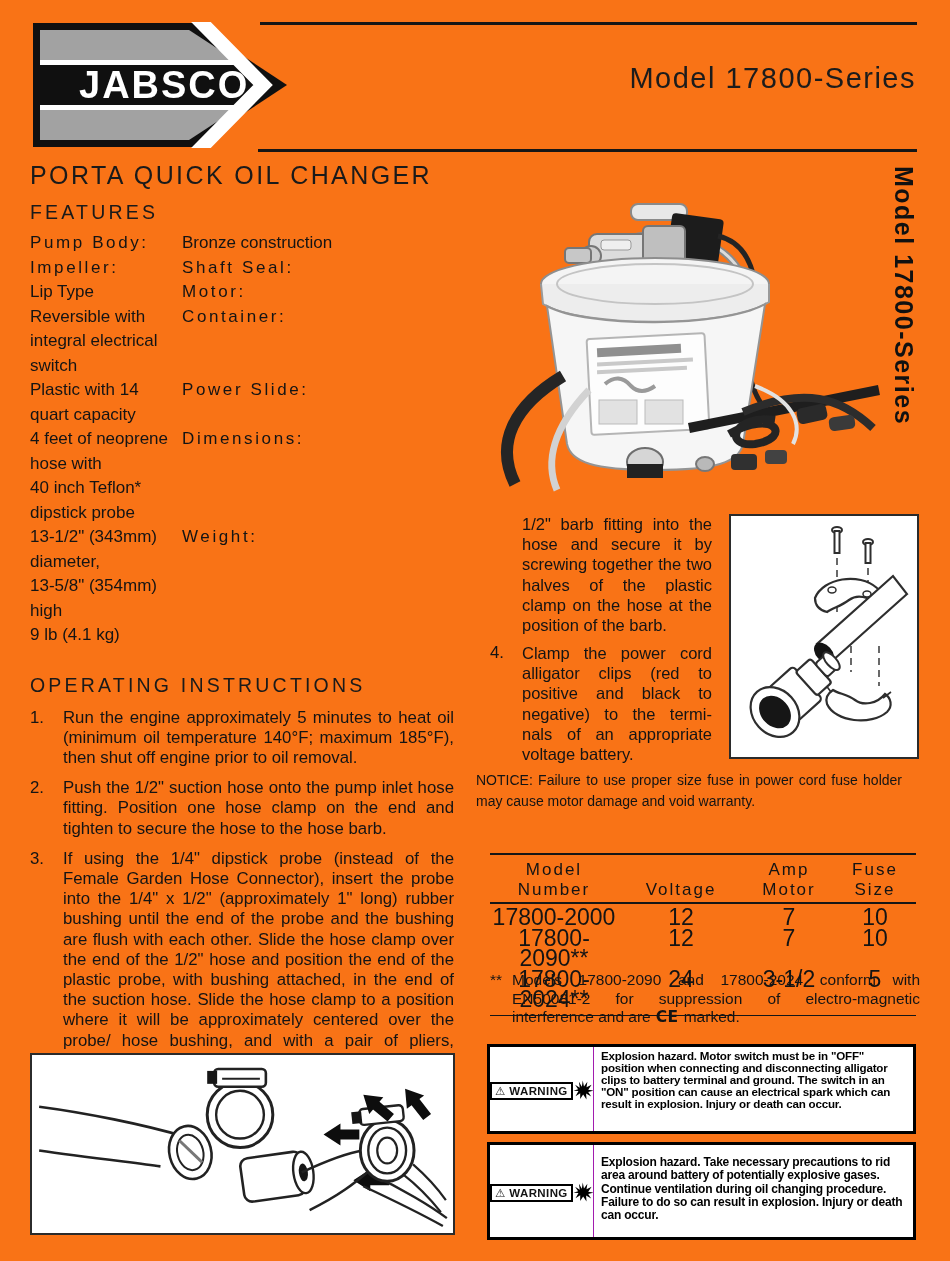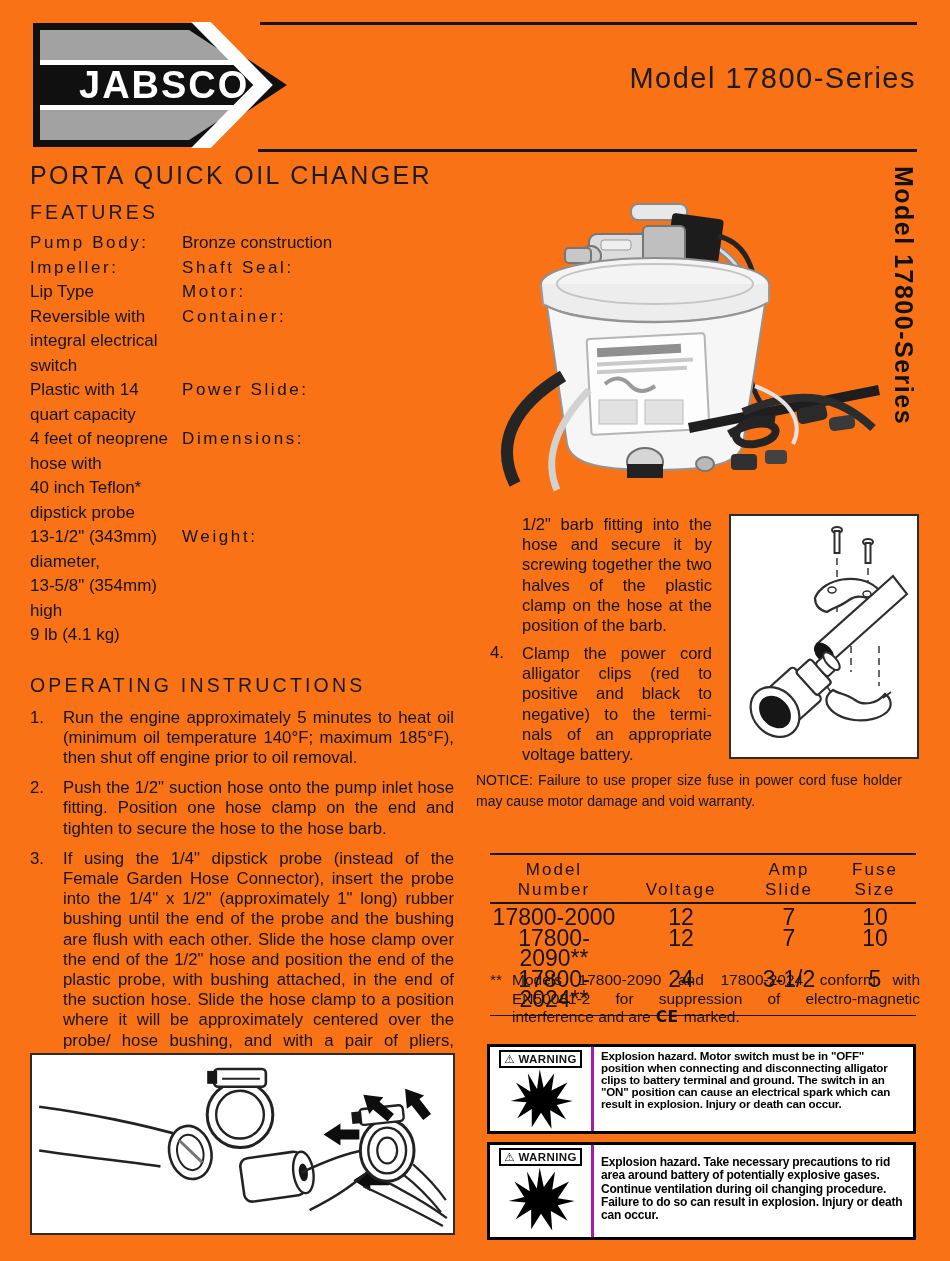--- a/index.html
+++ b/index.html
@@ -42,21 +42,21 @@
   .spec-row{display:grid;grid-template-columns:128px 126px 90px 82px;}
   .spec-row .cell{text-align:center;font-size:23px;line-height:20.5px;}
   .footnote{position:absolute;left:490px;top:971px;width:430px;display:grid;grid-template-columns:22px 1fr;}
   .fn-marker{font-size:15.5px;line-height:18.6px;}
   .fn-text{font-size:15.5px;line-height:18.6px;text-align:justify;}
   .ce{font-weight:bold;letter-spacing:0.5px;margin:7px 5px;font-family:"DejaVu Sans",sans-serif;}
   
   .warning-box{position:absolute;left:487px;width:429px;background:#fff;border:3px solid #000;display:flex;box-sizing:border-box;}
   .warning-1{top:1044px;height:90px;}
   .warning-2{top:1142px;height:98px;}
-  .warning-left{width:104px;border-right:3px solid #a21caf;display:flex;flex-direction:column;align-items:center;padding-top:2px;box-sizing:border-box;}
+  .warning-left{width:104px;border-right:1px solid #a21caf;display:flex;flex-direction:row;align-items:center;padding-top:2px;box-sizing:border-box;}
   .warning-header{border:2px solid #000;font-size:11.5px;font-weight:bold;letter-spacing:0.4px;padding:0 3px;white-space:nowrap;margin-top:1px;}
   .warning-text{flex:1;font-weight:bold;font-size:11.6px;line-height:12.1px;padding:3px 6px 2px 7px;letter-spacing:-0.2px;color:#000;}
   .warning-2 .warning-text{font-size:12px;line-height:13.3px;padding-top:11px;}
   
   .hose-box{position:absolute;left:30px;top:1053px;width:425px;height:182px;background:#fff;border:2px solid #2b2b2b;box-sizing:border-box;}
 </style>
 </head>
 <body>
 
 <div class="page">
@@ -216,21 +216,21 @@
       <div class="cell">
         <span class="th-line">Model</span>
         <span class="th-line">Number</span>
       </div>
       <div class="cell">
         <span class="th-line"></span>
         <span class="th-line">Voltage</span>
       </div>
       <div class="cell">
         <span class="th-line">Amp</span>
-        <span class="th-line">Slide</span>
+        <span class="th-line">Motor</span>
       </div>
       <div class="cell">
         <span class="th-line">Fuse</span>
         <span class="th-line">Size</span>
       </div>
     </div>
     <div class="spec-body">
       <div class="spec-row">
         <div class="cell">17800-2000</div>
         <div class="cell">12</div>

